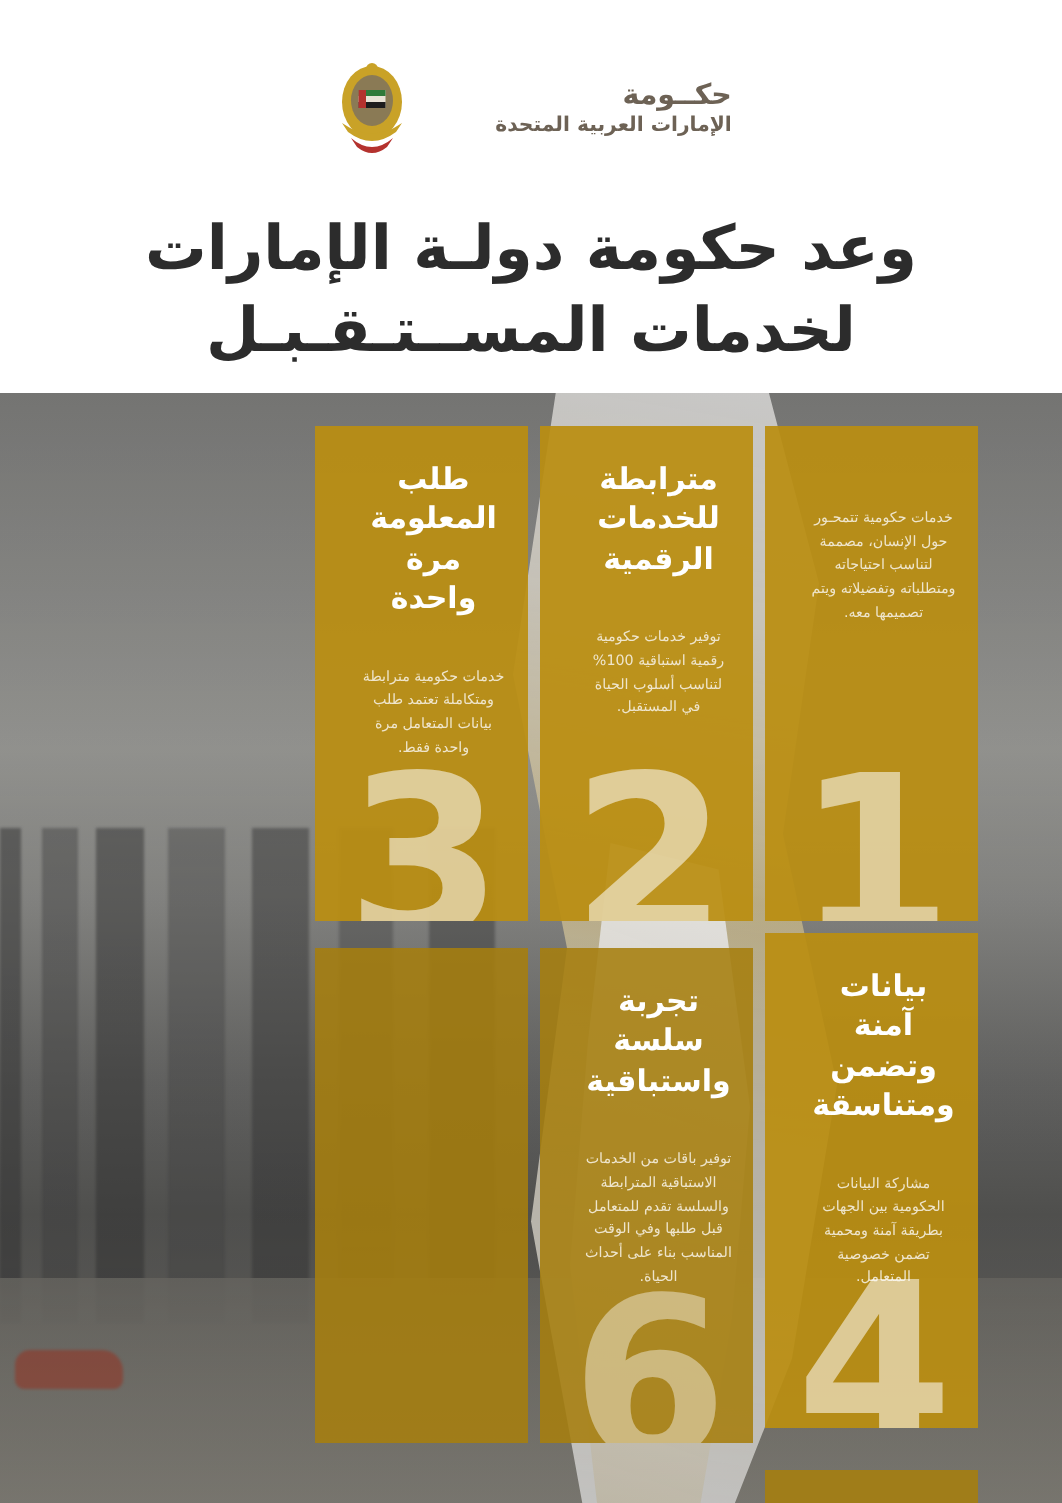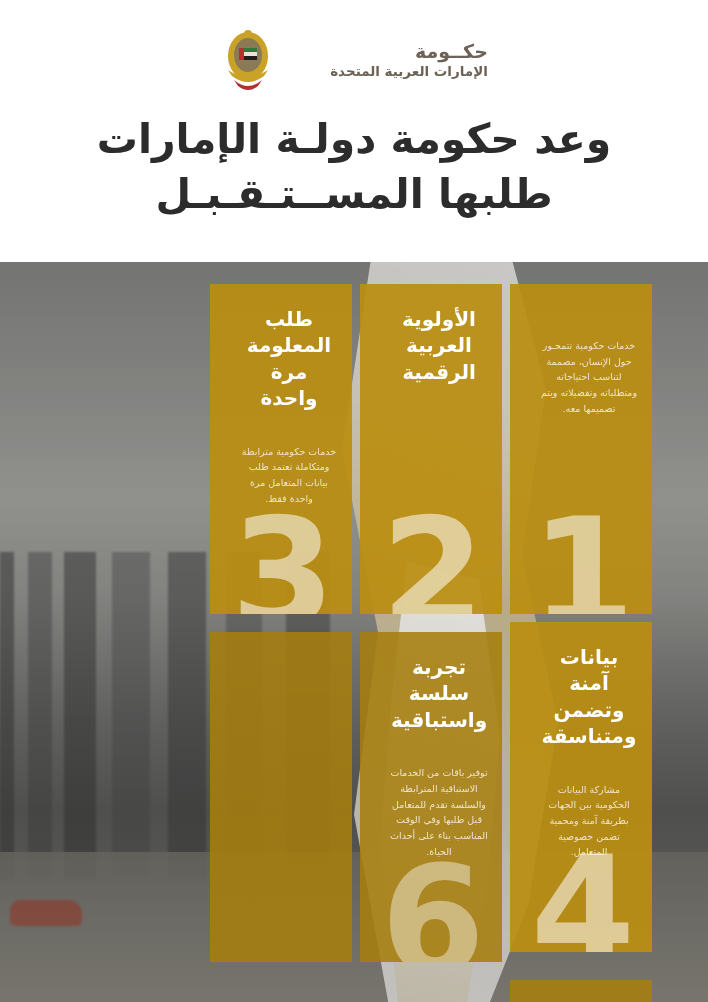--- a/index.html
+++ b/index.html
@@ -23,21 +23,21 @@
     background: #ffffff;
     position: relative;
   }
 
   .emblem-row {
     display: flex;
     flex-direction: row;
     align-items: center;
     justify-content: center;
     gap: 10px;
-    padding-top: 26px;
+    padding-top: 38px;
   }
 
   .emblem {
     width: 56px;
     height: 68px;
     position: relative;
   }
   .emblem svg { display: block; }
 
   .gov-text {
@@ -52,21 +52,21 @@
   }
   .gov-text .line2 {
     font-size: 13.5px;
     font-weight: bold;
     color: #6d6255;
     margin-left: 44px;
   }
 
   .main-title {
     text-align: center;
-    margin-top: 18px;
+    margin-top: 32px;
     color: #2c2c2c;
     font-weight: bold;
     font-size: 41px;
     line-height: 1.35;
     letter-spacing: 0.5px;
     padding: 0 40px;
   }
   .main-title .t2 { display: block; }
 
   
@@ -220,42 +220,43 @@
         <rect x="19" y="22" width="5" height="12" fill="#b4322e"></rect>
         <path d="M8 44 Q28 58 48 44 L44 50 Q28 62 12 50 Z" fill="#c9a227"></path>
         <path d="M14 54 Q28 66 42 54 L38 60 Q28 68 18 60 Z" fill="#b4322e"></path>
         <circle cx="28" cy="8" r="4" fill="#c9a227"></circle>
       </svg>
     </div>
   </div>
 
   <div class="main-title">
     <span class="t1">وعد حكومة دولـة الإمارات</span>
-    <span class="t2">طلبها المســتـقـبـل</span>
+    <span class="t2">لخدمات المســتـقـبـل</span>
   </div>
 </div>
 
 <div class="photo">
   <div class="bg-sky"></div>
   <div class="bg-buildings"></div>
   <div class="bg-ground"></div>
   <div class="bg-car"></div>
   <div class="bg-figure"></div>
   <div class="bg-figure2"></div>
   <div class="photo-overlay"></div>
 
   <div class="grid">
 
     <div class="card">
       <div class="desc">خدمات حكومية تتمحـور حول الإنسان، مصممة لتناسب احتياجاته ومتطلباته وتفضيلاته ويتم تصميمها معه.</div>
       <div class="num">1</div>
     </div>
 
     <div class="card">
-      <div class="ttl">الأولوية العربية الرقمية</div>
+      <div class="ttl">مترابطة للخدمات الرقمية</div>
+      <div class="desc">توفير خدمات حكومية رقمية استباقية 100% لتناسب أسلوب الحياة في المستقبل.</div>
       <div class="num">2</div>
     </div>
 
     <div class="card">
       <div class="ttl">طلب المعلومة مرة واحدة</div>
       <div class="desc">خدمات حكومية مترابطة ومتكاملة تعتمد طلب بيانات المتعامل مرة واحدة فقط.</div>
       <div class="num">3</div>
     </div>
 
     <div class="card">

